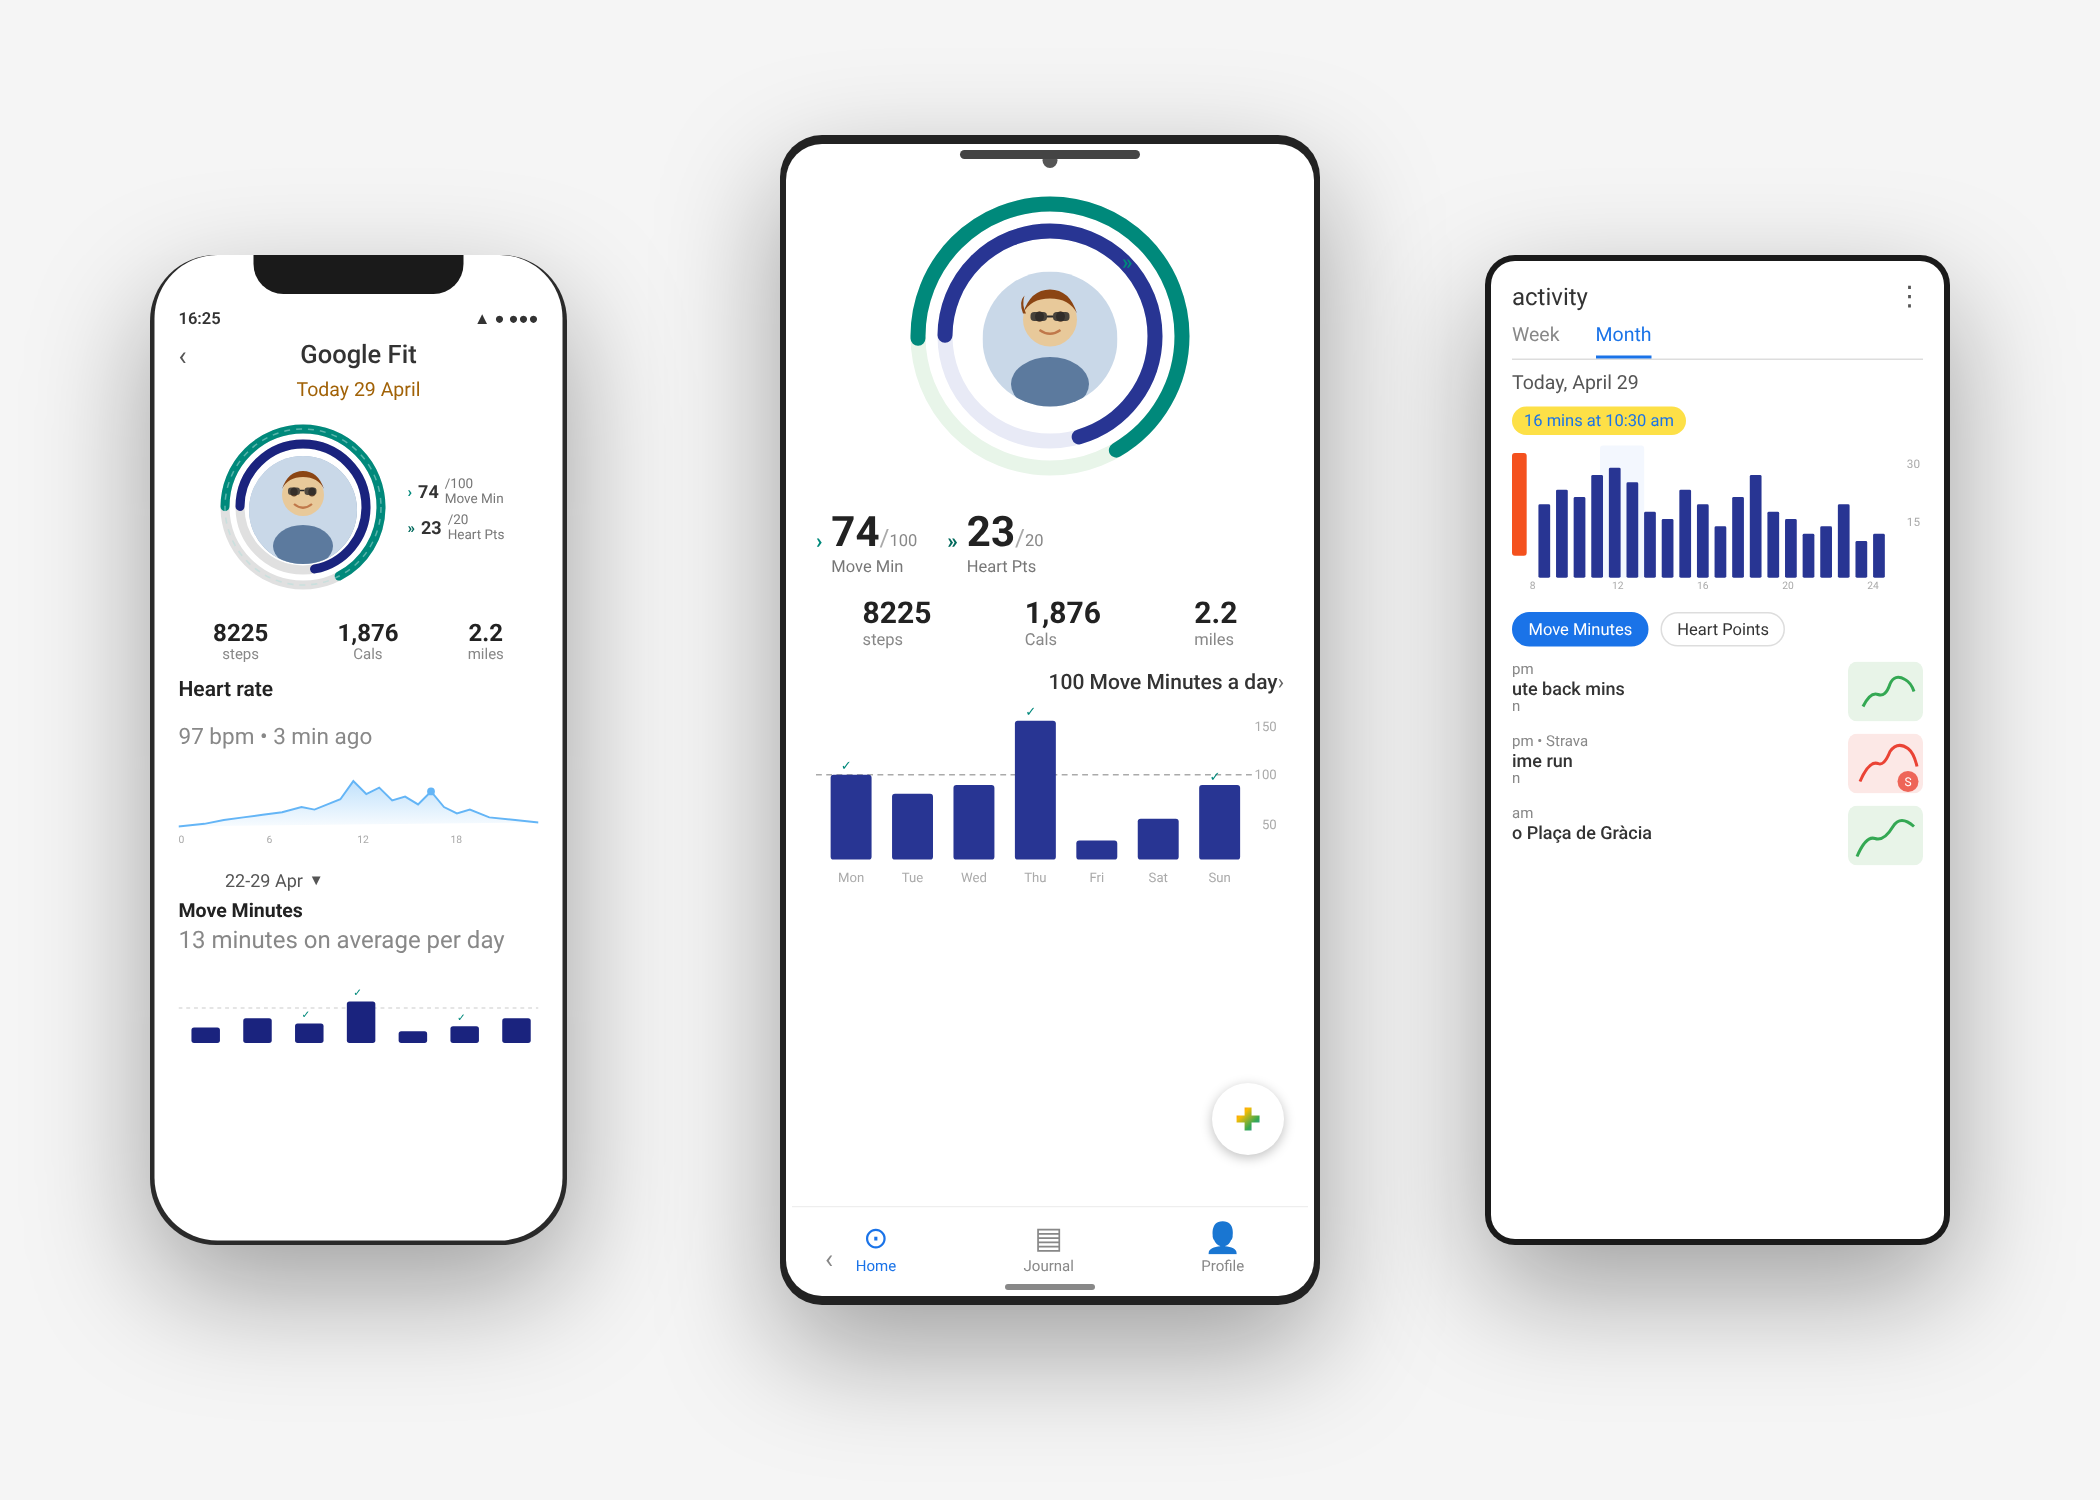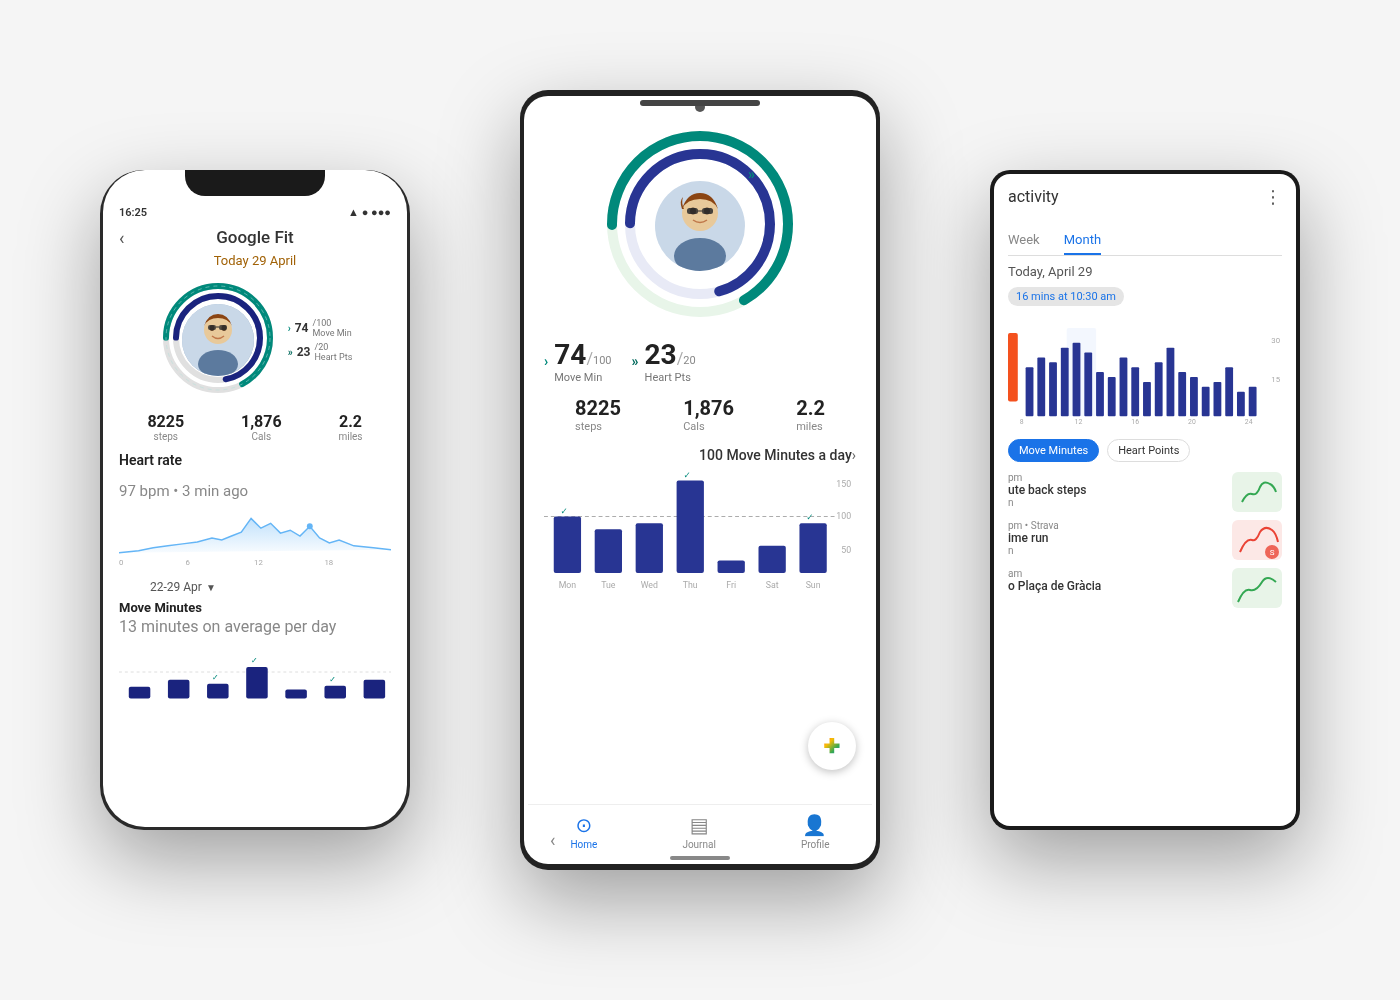--- a/index.html
+++ b/index.html
@@ -28,21 +28,21 @@
     .phone {
       position: absolute;
       border-radius: 40px;
       background: #1a1a1a;
       box-shadow: 0 30px 80px rgba(0,0,0,0.35);
       overflow: hidden;
     }
 
     
     .phone-left {
-      width: 310px;
+      width: 278px;
       height: 660px;
       left: 50px;
       top: 130px;
       border-radius: 44px;
       z-index: 1;
       background: #2a2a2a;
     }
     .phone-left .notch {
       position: absolute;
       top: 0;
@@ -446,21 +446,21 @@
     
     .right-content {
       padding: 12px 14px;
       height: 100%;
       overflow: hidden;
     }
     .right-header {
       display: flex;
       align-items: center;
       justify-content: space-between;
-      margin-bottom: 25px;
+      margin-bottom: 8px;
     }
     .right-header .title {
       font-size: 16px;
       font-weight: 400;
       color: #333;
     }
     .right-header .dots {
       font-size: 18px;
       color: #555;
     }
@@ -482,26 +482,26 @@
     }
 
     .right-date-title {
       font-size: 13px;
       color: #555;
       margin-bottom: 6px;
     }
 
     .right-time-pill {
       display: inline-block;
-      background: #e5e5e5;
+      background: #fde047;
       color: #1a73e8;
       font-size: 11px;
       padding: 3px 8px;
       border-radius: 12px;
-      margin-bottom: 21px;
+      margin-bottom: 6px;
     }
 
     .right-bar-chart {
       width: 100%;
       height: 100px;
       margin-bottom: 8px;
     }
 
     .right-filter-btns {
       display: flex;
@@ -900,21 +900,21 @@
           <div class="right-filter-btn active">Move Minutes</div>
           <div class="right-filter-btn">Heart Points</div>
         </div>
 
         
         <div class="activity-list">
 
           <div class="activity-item">
             <div class="info">
               <div class="time">pm</div>
-              <div class="name">ute back steps</div>
+              <div class="name">ute back mins</div>
               <div class="detail">n</div>
             </div>
             <div class="activity-map">
               <svg width="50" height="40" viewBox="0 0 50 40">
                 <rect width="50" height="40" fill="#e8f4e8" rx="4"></rect>
                 <path d="M10,30 Q15,20 20,22 Q25,24 28,15 Q31,8 38,12 Q42,14 44,20" stroke="#34a853" stroke-width="2" fill="none"></path>
               </svg>
             </div>
           </div>
 

